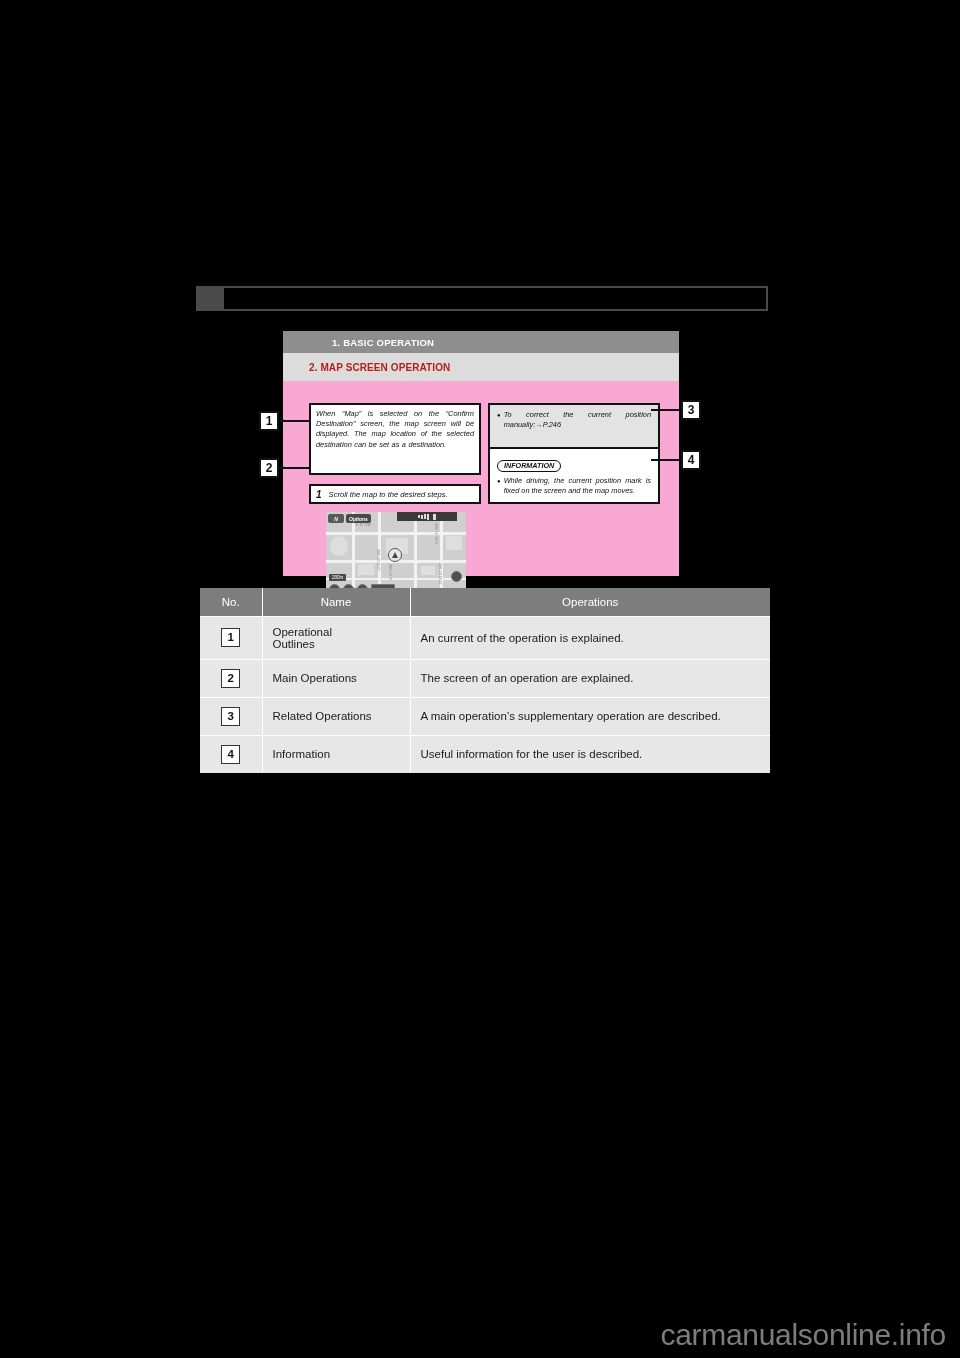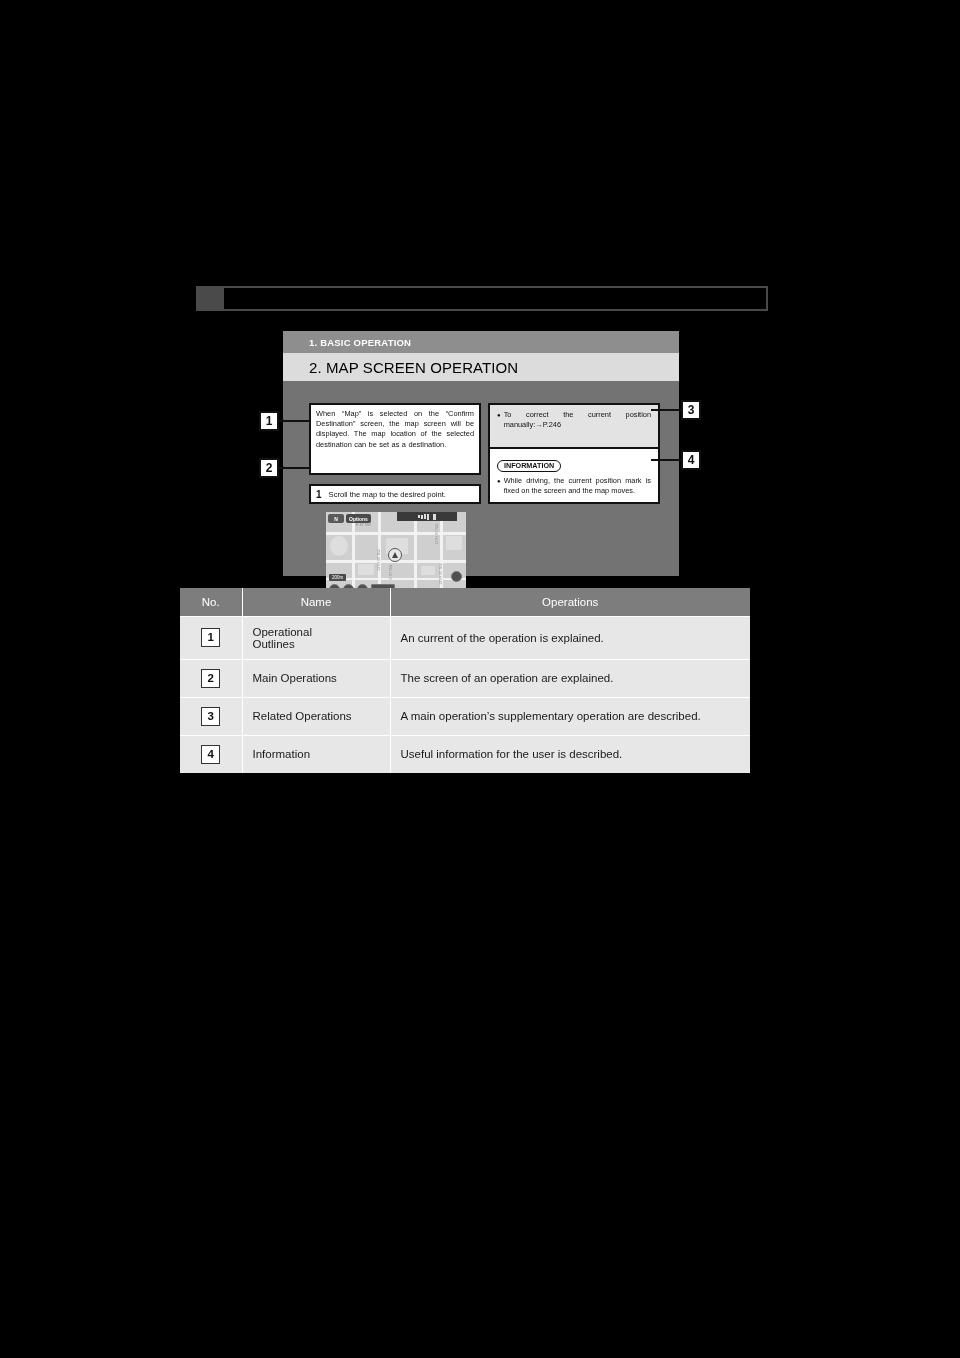--- a/index.html
+++ b/index.html
@@ -26,30 +26,30 @@
   .illus {
     position: absolute; left: 283px; top: 331px;
     width: 396px; height: 245px;
     background: #ffffff;
   }
   .illus-sec {
     height: 22px; background: #8e8e8e;
     display:flex; align-items:center; padding-left: 26px;
   }
   .illus-sec span {
-    color:#ffffff; font-size: 9.5px; font-weight: bold; letter-spacing:.2px;
+    color:#ffffff; font-size: 9.5px; font-weight: bold; letter-spacing:.2px;margin-left:23px;
   }
   .illus-title {
     height: 28px; background: #dcdcdc;
     display:flex; align-items:center; padding-left: 26px;
   }
   .illus-title span {
-    color:#000000; font-size: 15px; font-weight: normal; letter-spacing:.1px;
-  }
-  .illus-body { position: relative; height: 195px; background:#737373; }
+    color:#b91c1c; font-size: 10px; font-weight: bold; letter-spacing:.1px;
+  }
+  .illus-body { position: relative; height: 195px; background:#f9a8d4;font-style:italic; }
 
   
   .tbox {
     position: absolute; background:#fff; border: 2px solid #111;
     padding: 4px 5px 3px 5px;
   }
   .tbox p {
     font-size: 7.4px; line-height: 10.2px; color:#111;
     text-align: justify; text-align-last: left; word-spacing: .4px;
   }
@@ -135,21 +135,21 @@
   .callout {
     position:absolute; width:20px; height:20px; background:#fff;
     border:2px solid #111; display:flex; align-items:center; justify-content:center;
     font-size:12px; font-weight:bold; color:#111;
   }
   .leader { position:absolute; background:#111; height:1.5px; }
   .leader-dot { position:absolute; width:3px;height:3px;background:#111;border-radius:50%;}
 
   
   .tbl {
-    position:absolute; left:180px; top:588px; width:570px;
+    position:absolute; left:200px; top:588px; width:570px;
     border-collapse: collapse; table-layout: fixed;
   }
   .tbl th {
     background:#7d7d7d; color:#fff; font-size:11.5px; font-weight:normal;
     height:28px; text-align:center; border-right:1px solid #ffffff;
   }
   .tbl th:last-child { border-right:none; }
   .tbl td {
     background:#e7e7e7; color:#1a1a1a; font-size:11.5px;
     border-top:1px solid #ffffff; border-right:1px solid #ffffff;
@@ -192,21 +192,21 @@
     </div>
 
     <div class="illus-body">
 
       <div class="tbox" id="box-outline">
         <p>When “Map” is selected on the “Confirm Destination” screen, the map screen will be displayed. The map location of the selected destination can be set as a destination.</p>
       </div>
 
       <div class="tbox" id="box-step">
         <span class="num">1</span>
-        <span class="txt">Scroll the map to the desired point.</span>
+        <span class="txt">Scroll the map to the desired steps.</span>
       </div>
 
       <div class="tbox" id="box-related">
         <div class="bullet-line">
           <span class="dot">●</span>
           <span class="body">To correct the current position manually:→P.246</span>
         </div>
       </div>
 
       <div class="tbox" id="box-info">
@@ -343,14 +343,15 @@
       <tr>
         <td class="td-no">
           <span class="numbox">4</span>
         </td>
         <td style="white-space:pre-line;">Information</td>
         <td>Useful information for the user is described.</td>
       </tr>
     </tbody>
   </table>
 
+  <div class="watermark">carmanualsonline.info</div>
 
 </div>
 
 </body></html>

